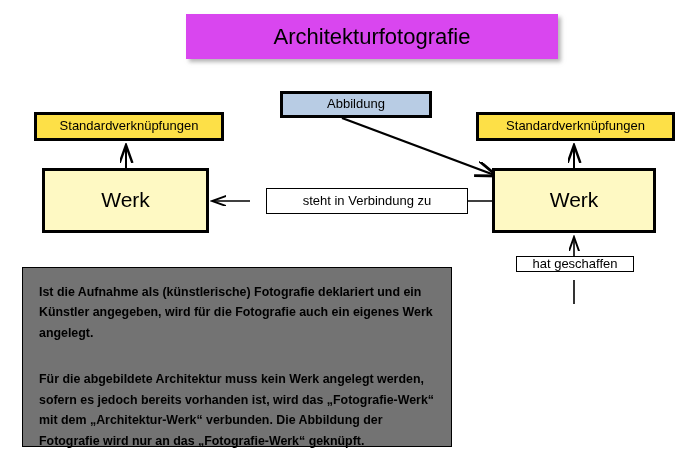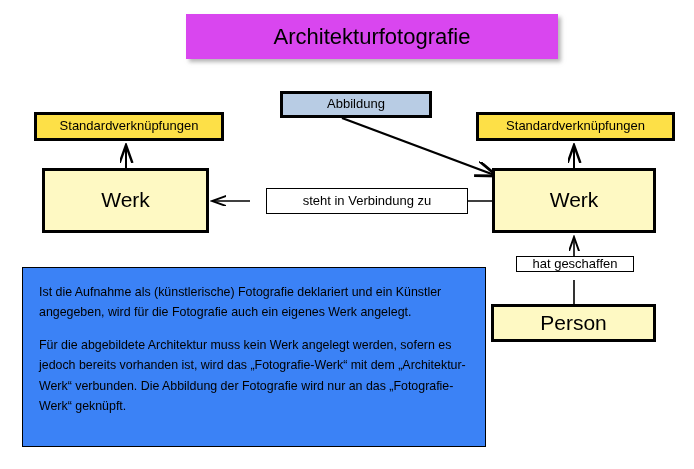--- a/index.html
+++ b/index.html
@@ -114,36 +114,37 @@
     top: 256px;
     width: 118px;
     height: 16px;
   }
 
   
   #note-box {
     position: absolute;
     left: 22px;
     top: 267px;
-    width: 464px;
+    width: 430px;
     height: 180px;
     box-sizing: border-box;
-    background: #3b82f6;
+    background: #737373;
     border: 1px solid #000000;
     padding: 14px 16px 0 16px;
     font-size: 12.4px;
     line-height: 1.65;
     color: #000000;
     text-align: left;
+    font-weight: bold;
   }
   #note-box p {
     margin: 0;
   }
   #note-box p + p {
-    margin-top: 12px;
+    margin-top: 26px;
   }
 
   
   #connectors {
     position: absolute;
     left: 0;
     top: 0;
     width: 694px;
     height: 469px;
     pointer-events: none;
@@ -188,21 +189,20 @@
       <div>Werk</div>
     </div>
   </div>
 
   <div class="node entity" id="werk-fotografie">
     <div>
       <div>Werk</div>
     </div>
   </div>
 
-  <div class="node entity" id="person">Person</div>
 
   <div class="node rel-label" id="rel-verbindung">steht in Verbindung zu</div>
 
   <div class="node rel-label" id="rel-geschaffen">hat geschaffen</div>
 
   <div id="note-box">
     <p>Ist die Aufnahme als (künstlerische) Fotografie  deklariert und ein Künstler angegeben, wird für die Fotografie auch ein eigenes Werk angelegt.</p>
     <p>Für die abgebildete Architektur muss kein Werk angelegt werden, sofern es jedoch bereits vorhanden ist, wird das „Fotografie-Werk“ mit dem „Architektur-Werk“ verbunden. Die Abbildung der Fotografie wird nur an das „Fotografie-Werk“ geknüpft.</p>
   </div>
 

